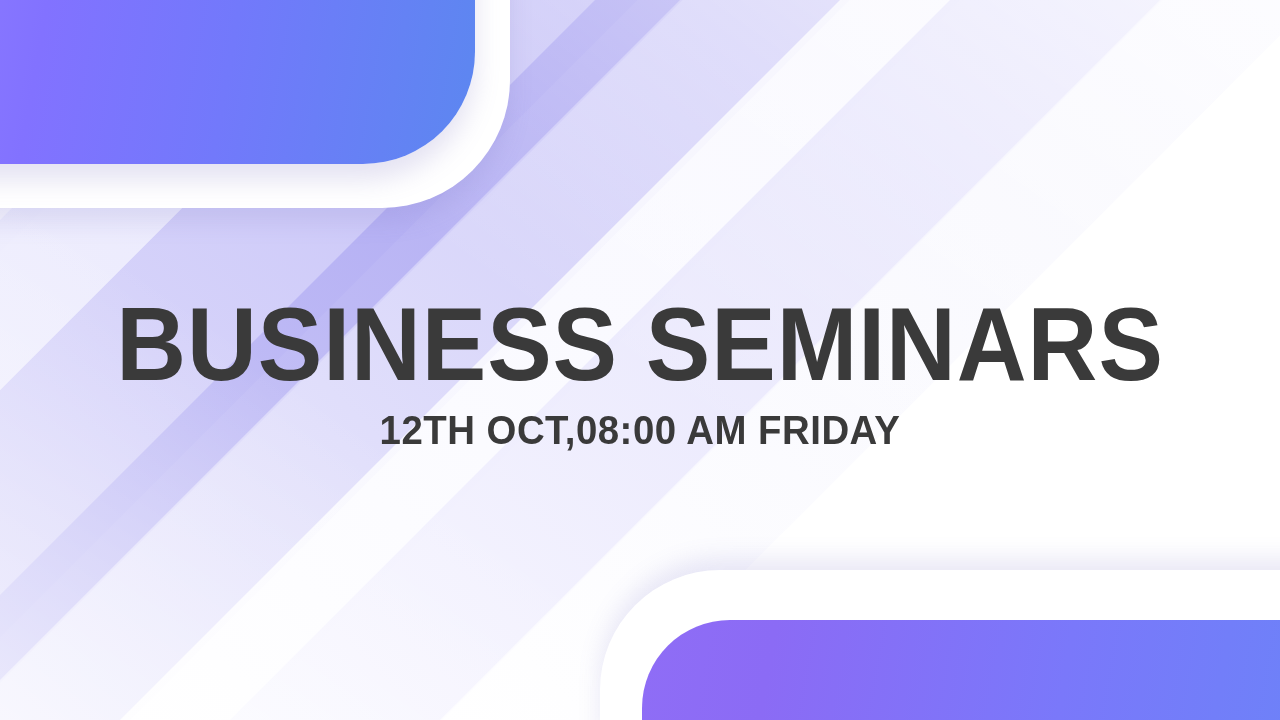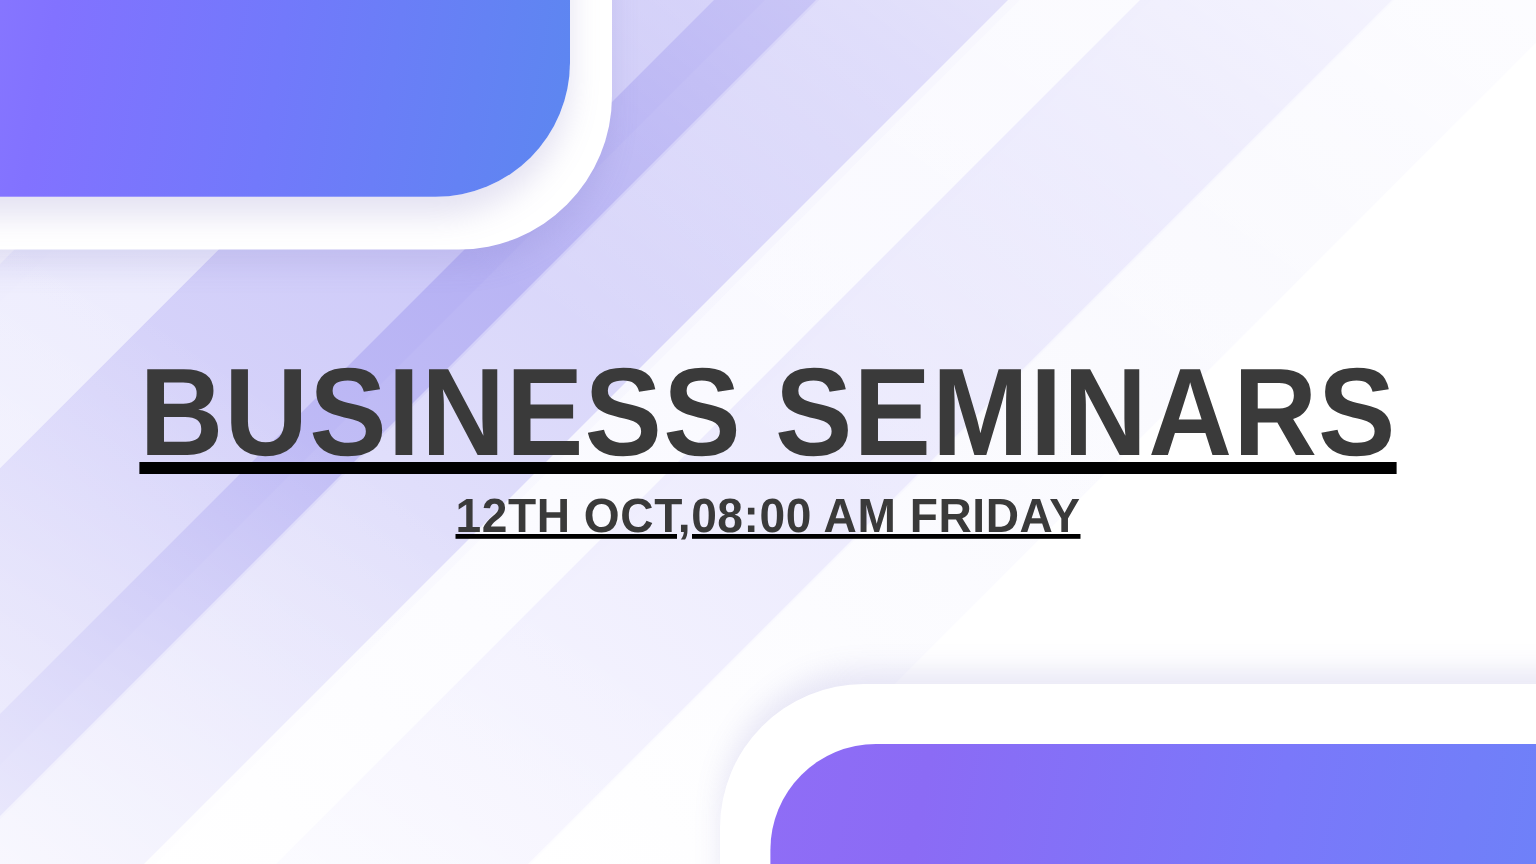--- a/index.html
+++ b/index.html
@@ -109,21 +109,20 @@
     background: linear-gradient(100deg, #8f6df6 0%, #8b6bf5 18%, #7a78fa 58%, #6a84f8 100%);
   }
 
   
   .text-block {
     position: absolute;
     left: 0;
     top: 292px;
     width: 1280px;
     text-align: center;
-    text-decoration: underline;
   }
   .title {
     margin: 0;
     color: #3a3a3a;
     font-family: "Liberation Sans Narrow", "Liberation Sans", sans-serif;
     font-size: 104px;
     font-weight: bold;
     line-height: 1.0;
     letter-spacing: 1px;
     transform: scaleX(.93);

